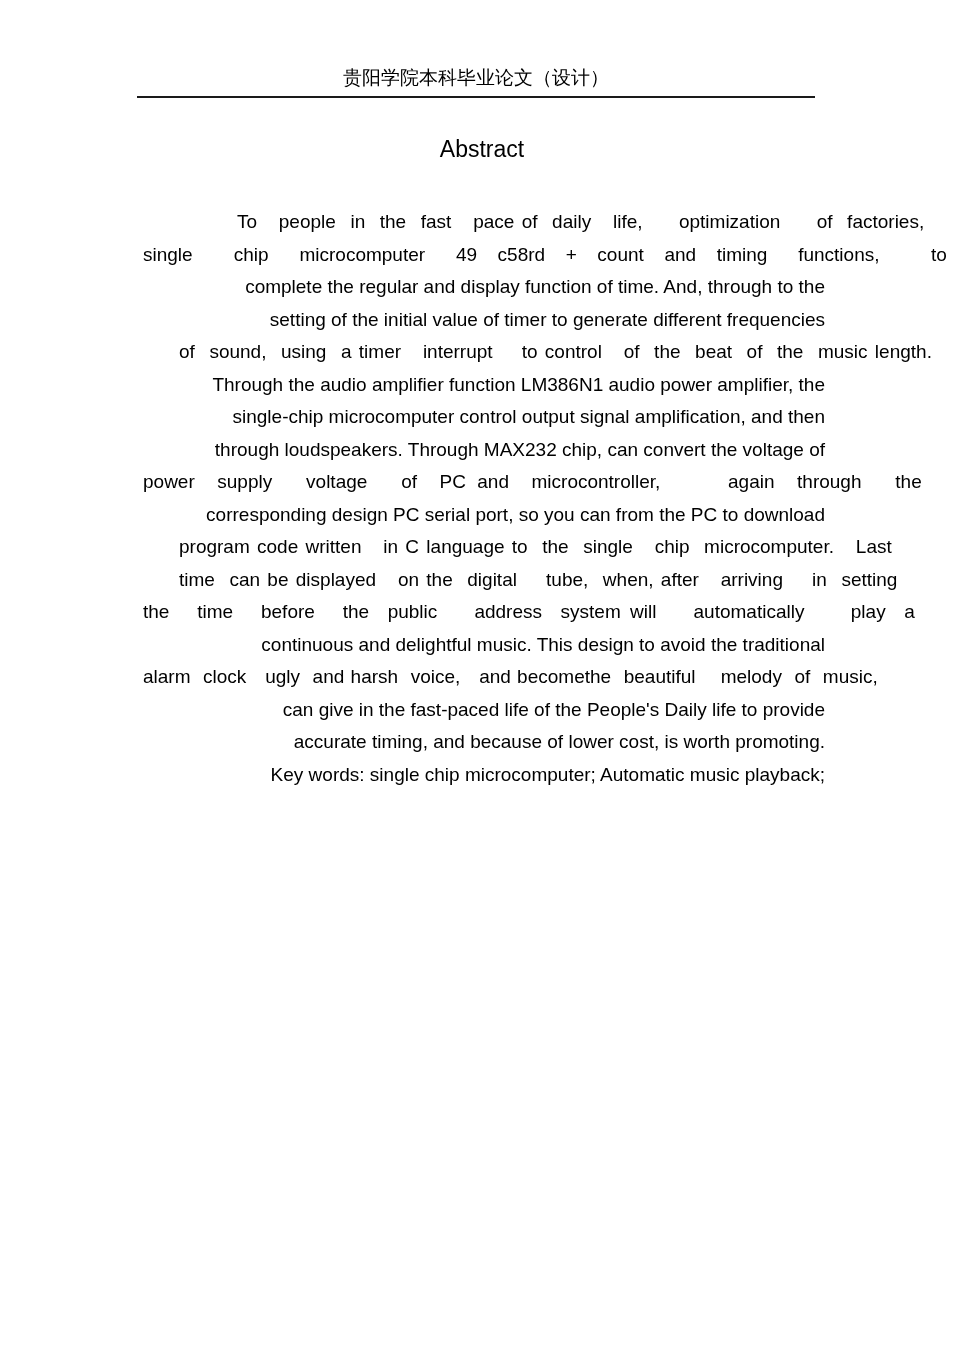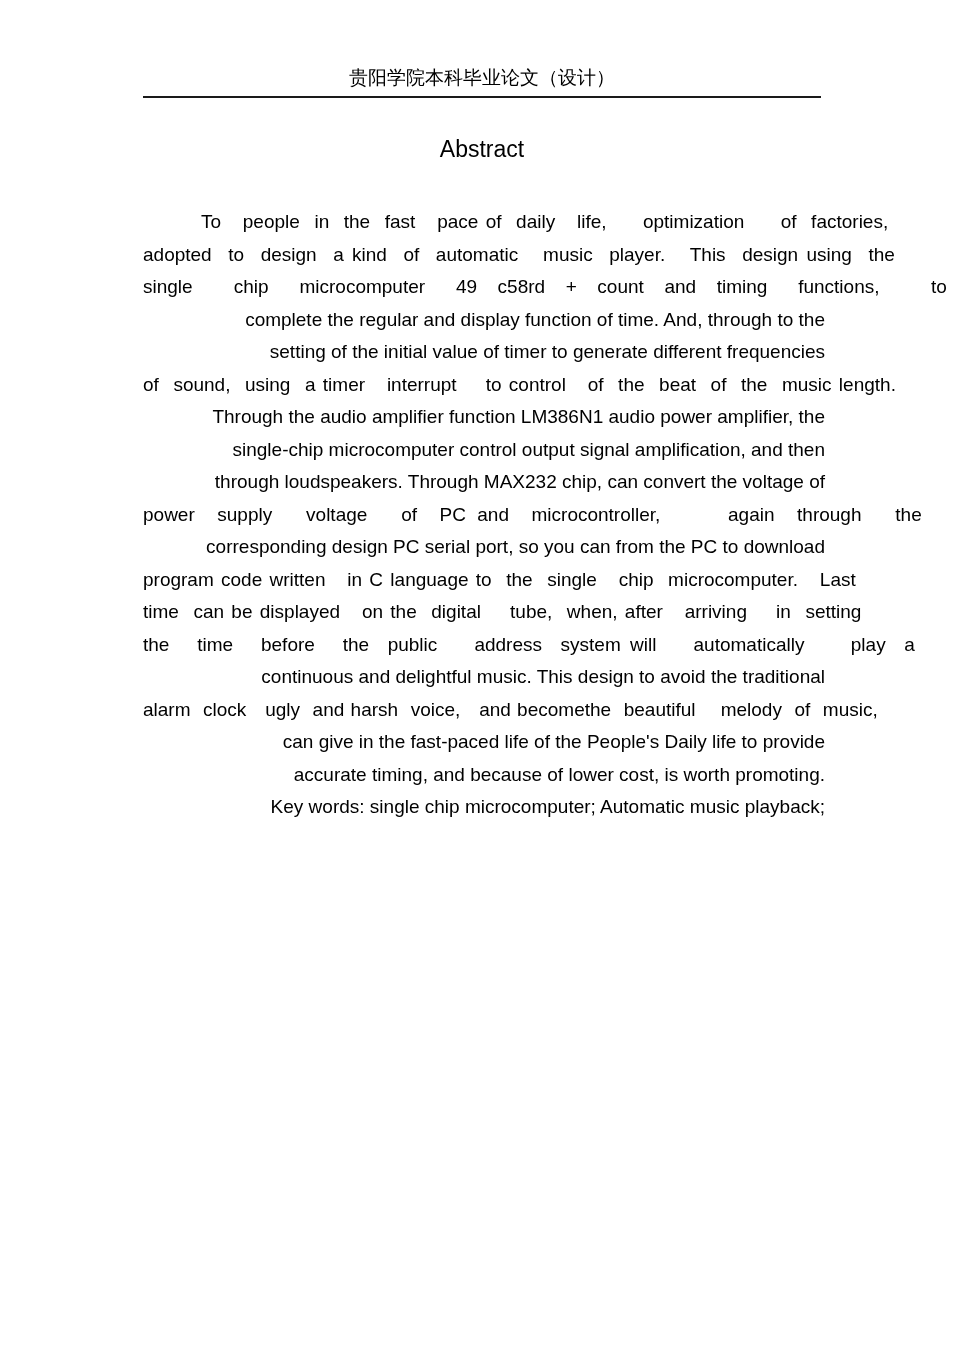--- a/index.html
+++ b/index.html
@@ -20,21 +20,21 @@
     position: absolute;
     left: 0;
     top: 0;
     width: 956px;
     height: 1353px;
   }
 
   
   .header-area {
     position: absolute;
-    left: 143px;
+    left: 137px;
     top: 62px;
     width: 678px;
   }
   .header-title {
     font-family: "DejaVu Serif", "Liberation Serif", serif;
     font-size: 19px;
     line-height: 30px;
     text-align: center;
     color: #000;
     white-space: nowrap;
@@ -71,42 +71,41 @@
     line-height: 32.5px;
     height: 32.5px;
     color: #000;
     white-space: pre;
     letter-spacing: 0px;
   }
 
   
   .ws0  { word-spacing: 0px; text-align: right; }
   .ws1  { word-spacing: 1px; }
-  .ws2  { word-spacing: 2px; }
+  .ws2  { word-spacing: 2px; margin-left: 36px; }
   .ws3  { word-spacing: 3px; }
   .ws4  { word-spacing: 4px; }
   .ws5  { word-spacing: 5px; }
   .ws6  { word-spacing: 6px; }
 </style>
 </head>
 <body>
 
 <div class="page">
 
   <div class="header-area">
     <div class="header-title">贵阳学院本科毕业论文（设计）</div>
     <div class="header-rule"></div>
   </div>
 
   <div class="doc-title">Abstract</div>
 
   <div class="body-block">
 
     <div class="ln ws2">        To   people  in  the  fast   pace of  daily   life,     optimization     of  factories,</div>
-    <div class="ln ws3">adopted  to  design  a kind  of  automatic   music  player.   This  design using  the</div>
     <div class="ln ws5">single    chip   microcomputer   49  c58rd  +  count  and  timing   functions,     to</div>
     <div class="ln ws0">complete the regular and display function of time. And, through to the</div>
     <div class="ln ws0">setting of the initial value of timer to generate different frequencies</div>
     <div class="ln ws2">of  sound,  using  a timer   interrupt    to control   of  the  beat  of  the  music length.</div>
     <div class="ln ws0">Through the audio amplifier function LM386N1 audio power amplifier, the</div>
     <div class="ln ws0">single-chip microcomputer control output signal amplification, and then</div>
     <div class="ln ws0">through loudspeakers. Through MAX232 chip, can convert the voltage of</div>
     <div class="ln ws6">power  supply   voltage   of  PC and  microcontroller,      again  through   the</div>
     <div class="ln ws0">corresponding design PC serial port, so you can from the PC to download</div>
     <div class="ln ws2">program code written   in C language to  the  single   chip  microcomputer.   Last</div>

